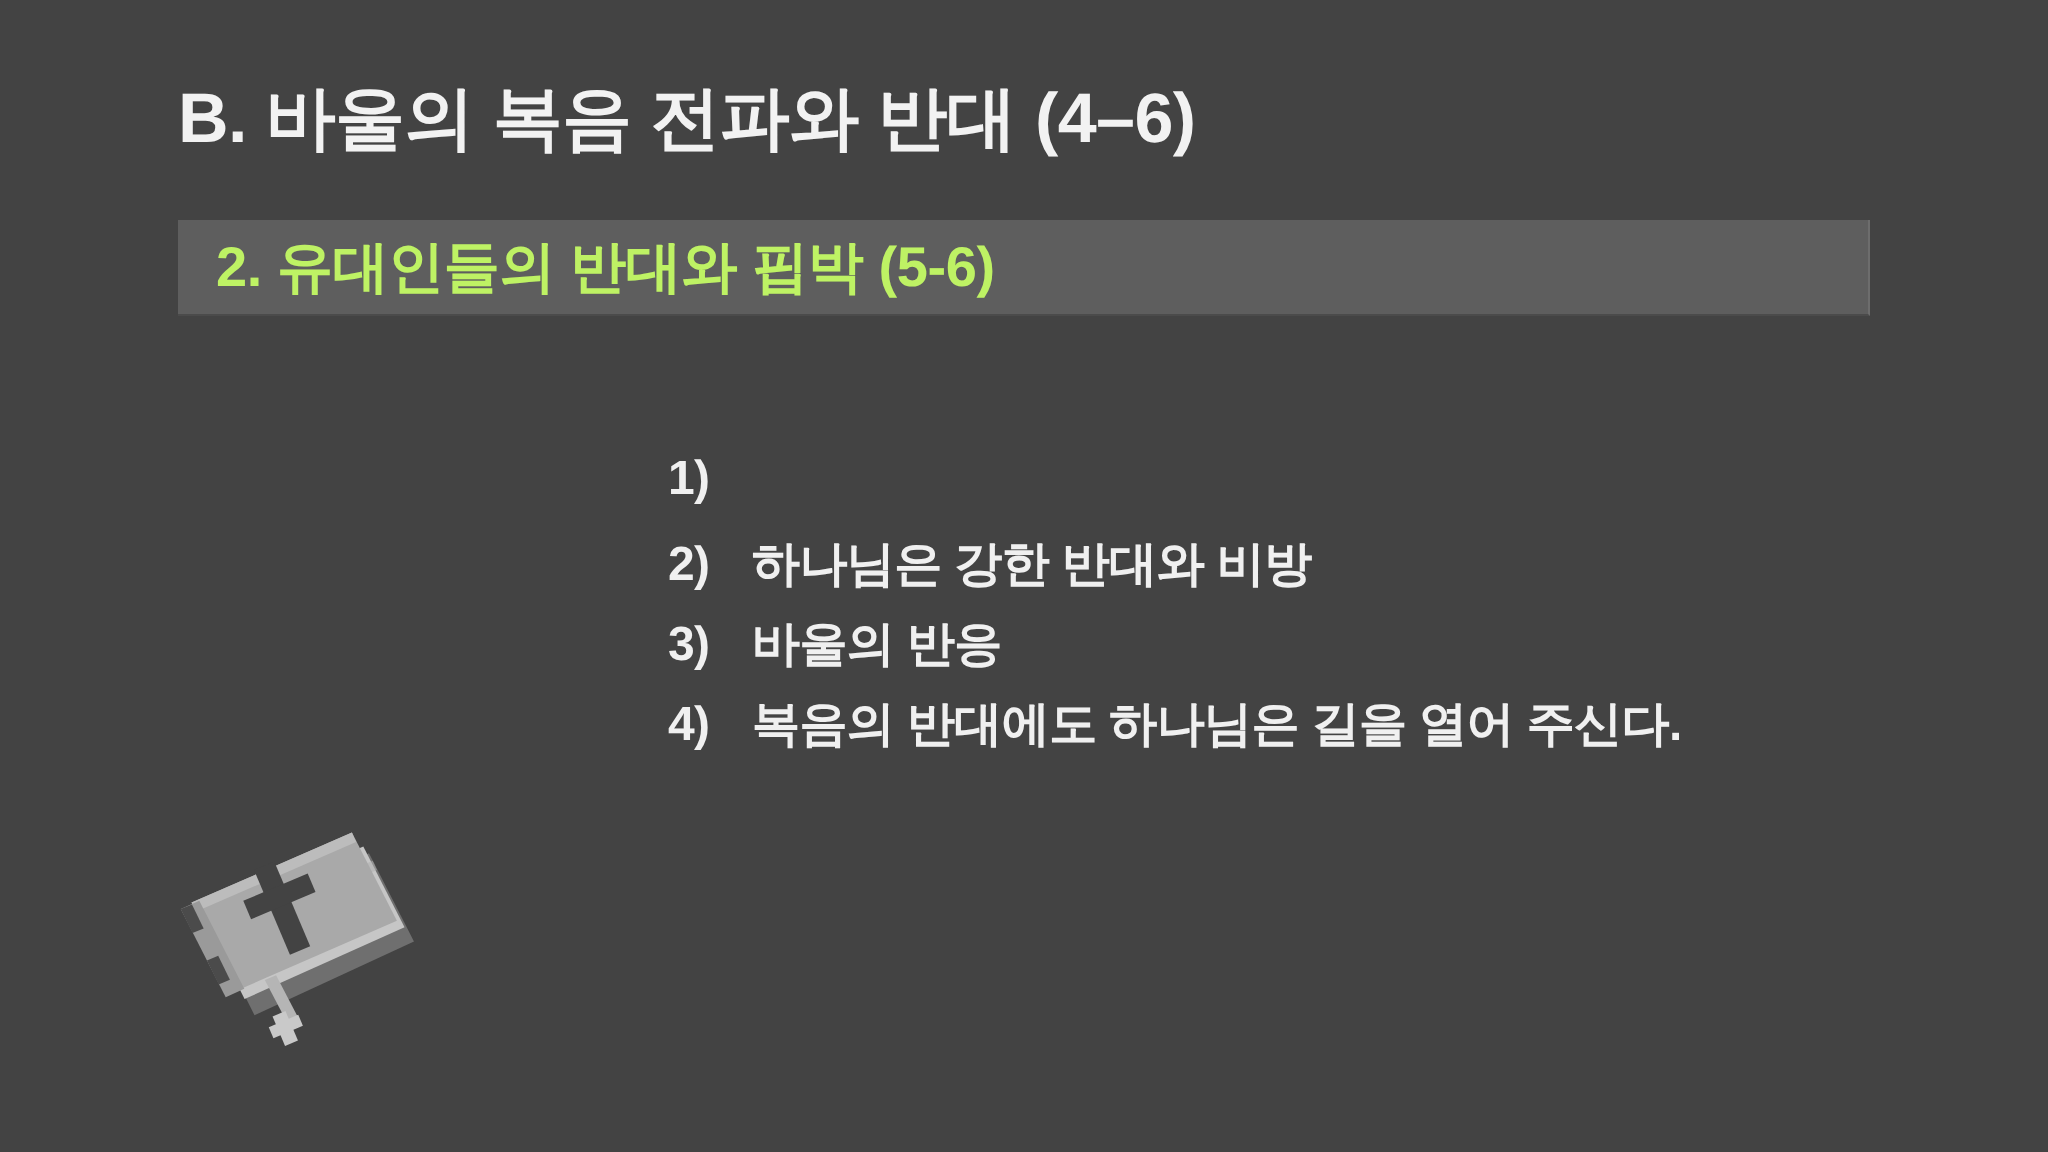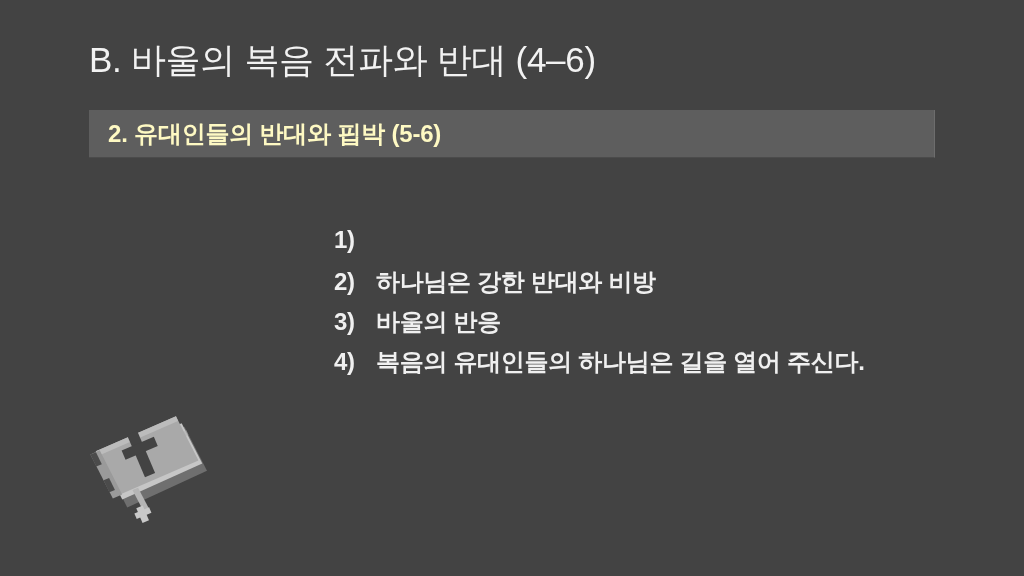--- a/index.html
+++ b/index.html
@@ -18,21 +18,21 @@
     -webkit-font-smoothing: antialiased;
   }
 
   
   #slide-title {
     position: absolute;
     left: 89px;
     top: 40px;
     width: 850px;
     font-size: 35px;
-    font-weight: normal;
+    font-weight: bold;
     color: #f2f2f2;
     letter-spacing: -0.3px;
     white-space: nowrap;
     line-height: 1.15;
   }
 
   
   #subtitle-band {
     position: absolute;
     left: 89px;
@@ -42,23 +42,23 @@
     background: #5e5e5e;
     border-right: 1px solid #6d6d6d;
     border-bottom: 1px solid #4b4b4b;
     box-sizing: border-box;
   }
   #subtitle-text {
     position: absolute;
     left: 19px;
     top: 50%;
     transform: translateY(-50%);
-    font-size: 24px;
+    font-size: 28px;
     font-weight: bold;
-    color: #fef9c3;
+    color: #bef264;
     white-space: nowrap;
     letter-spacing: -0.2px;
   }
 
   
   #point-list {
     position: absolute;
     left: 334px;
     top: 226px;
     width: 640px;
@@ -114,21 +114,21 @@
       <span class="point-text">하나님은 강한 반대와 비방</span>
     </div>
 
     <div class="point-row">
       <span class="point-num">3)</span>
       <span class="point-text">바울의 반응</span>
     </div>
 
     <div class="point-row">
       <span class="point-num">4)</span>
-      <span class="point-text">복음의 유대인들의 하나님은 길을 열어 주신다.</span>
+      <span class="point-text">복음의 반대에도 하나님은 길을 열어 주신다.</span>
     </div>
 
   </div>
 
   <div id="bible-icon">
     <svg viewBox="0 0 150 120" xmlns="http://www.w3.org/2000/svg">
       <g transform="rotate(-13 75 60)">
 
         <path d="M26 38 L112 22 L124 70 L38 88 Z" fill="#6f6f6f"></path>
 

